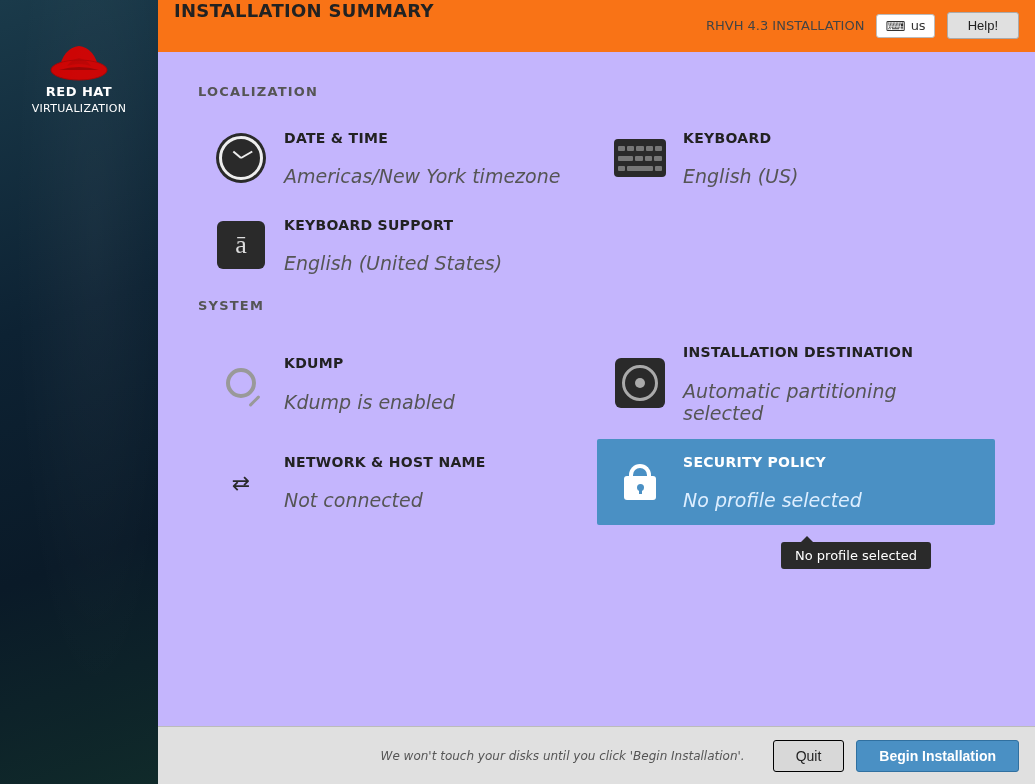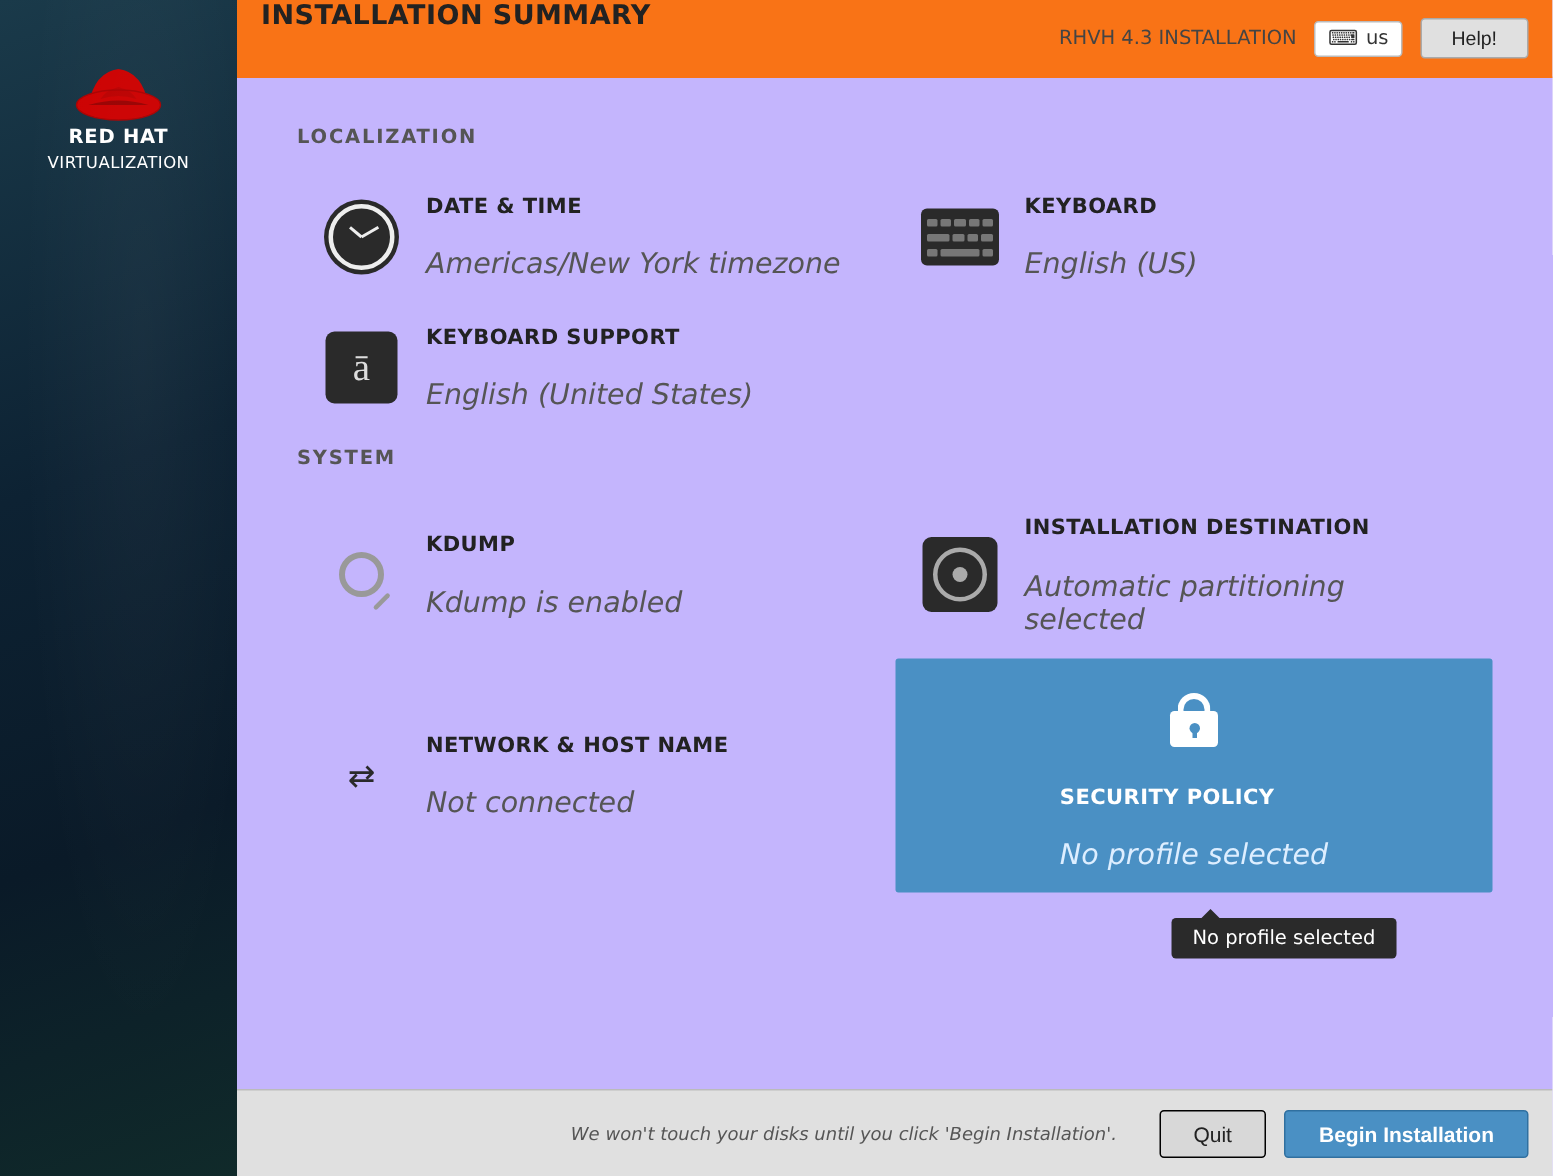--- a/index.html
+++ b/index.html
@@ -138,21 +138,20 @@
       gap: 16px;
       padding: 14px 16px;
       background: transparent;
       cursor: pointer;
       border-radius: 2px;
       position: relative;
     }
     .item-card.highlighted {
       background: #4a90c4;
       border-radius: 2px;
-      flex-direction: column;
     }
 
     .item-icon {
       width: 54px;
       height: 54px;
       min-width: 54px;
       display: flex;
       align-items: center;
       justify-content: center;
     }

